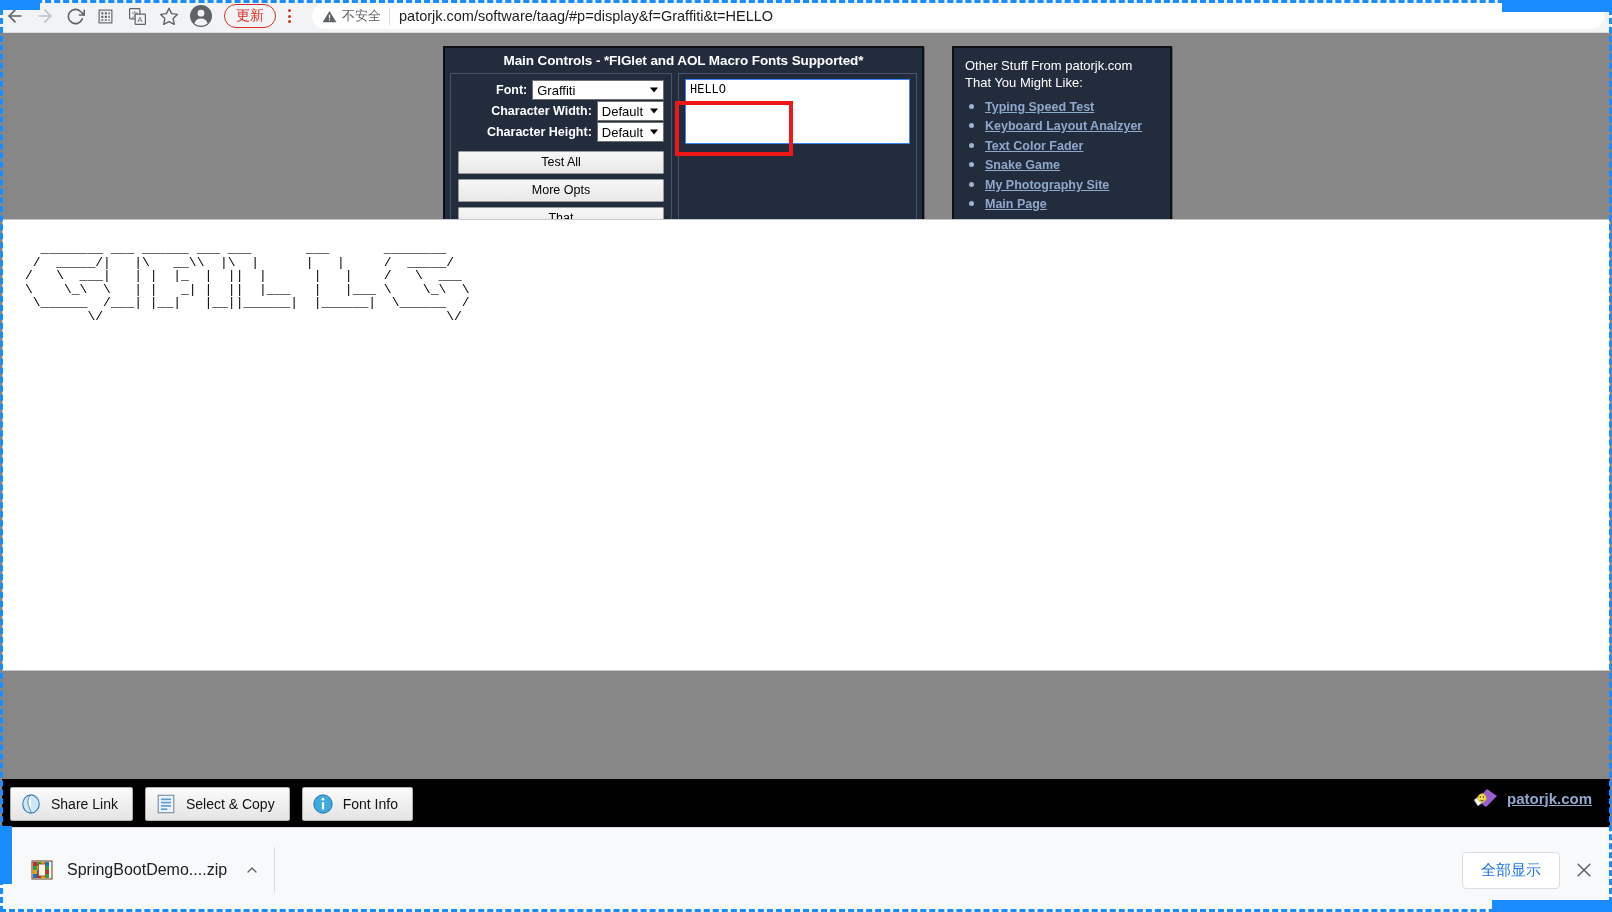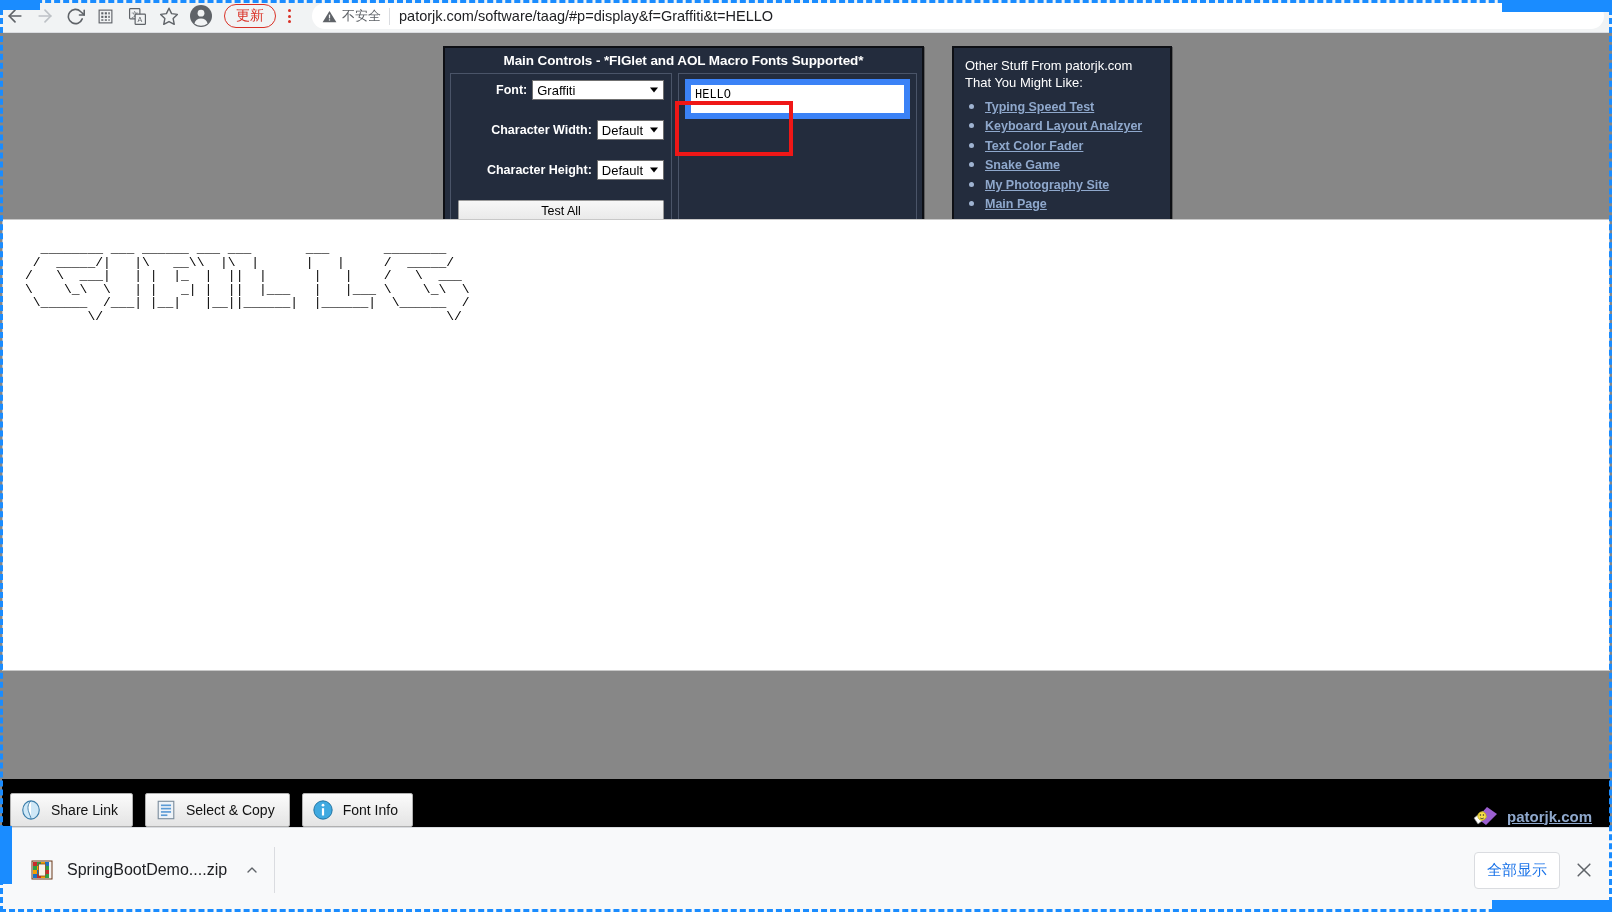--- a/index.html
+++ b/index.html
@@ -148,21 +148,21 @@
     gap: 6px;
     align-items: stretch;
   }
   #controls-left {
     width: 222px;
     border: 1px solid #4a5468;
     padding: 6px 7px 8px;
   }
   .ctl-row {
     display: flex; align-items: center;
-    margin-bottom: 20px;
+    margin-bottom: 1px;
     padding-left: 38px;
   }
   .ctl-label {
     color: #ffffff;
     font-size: 12.5px;
     font-weight: bold;
     margin-right: 5px;
     white-space: nowrap;
   }
   #font-row { justify-content: flex-start; }
@@ -205,23 +205,23 @@
     font-family: "Liberation Sans", sans-serif;
   }
 
   #controls-right {
     flex: 1;
     border: 1px solid #4a5468;
     padding: 5px 6px;
   }
   #text-input {
     width: 100%;
-    height: 40px;
+    height: 65px;
     background: #ffffff;
-    border: 6px solid #3b82f6;
+    border: 1px solid #3b82f6;
     resize: none;
     font-family: "Liberation Mono", monospace;
     font-size: 12px;
     padding: 3px 4px;
     color: #000;
     line-height: 1.25;
     display: block;
     overflow: hidden;
   }
 
@@ -286,22 +286,22 @@
   }
 
   
   #action-bar {
     position: absolute;
     left: 2px; bottom: 0px;
     width: 1608px;
     height: 48px;
     background: #000000;
     display: flex;
-    align-items: flex-end;
-    padding: 0 8px;
+    align-items: flex-start;
+    padding: 8px 8px;
   }
   .action-button {
     background: linear-gradient(#fbfbfb, #e4e4e4);
     border: 1px solid #b0b0b0;
     border-radius: 2px;
     height: 34px;
     display: flex; align-items: center;
     gap: 9px;
     padding: 0 14px 0 9px;
     margin-right: 12px;
@@ -346,21 +346,21 @@
   #download-chevron { color: #5f6368; display:flex; align-items:center; padding-left:4px;}
   #shelf-right {
     margin-left: auto;
     display: flex; align-items: center; gap: 14px;
   }
   #show-all-button {
     border: 1px solid #dadce0;
     border-radius: 4px;
     color: #1a73e8;
     font-size: 15px;
-    padding: 8px 12px;
+    padding: 8px 18px;
     background: #ffffff;
     white-space: nowrap;
   }
   #shelf-close { color: #5f6368; display:flex; align-items:center; padding-right: 4px;}
 </style>
 </head>
 <body>
 
 <div id="browser-toolbar">
   <div class="nav-btn">

